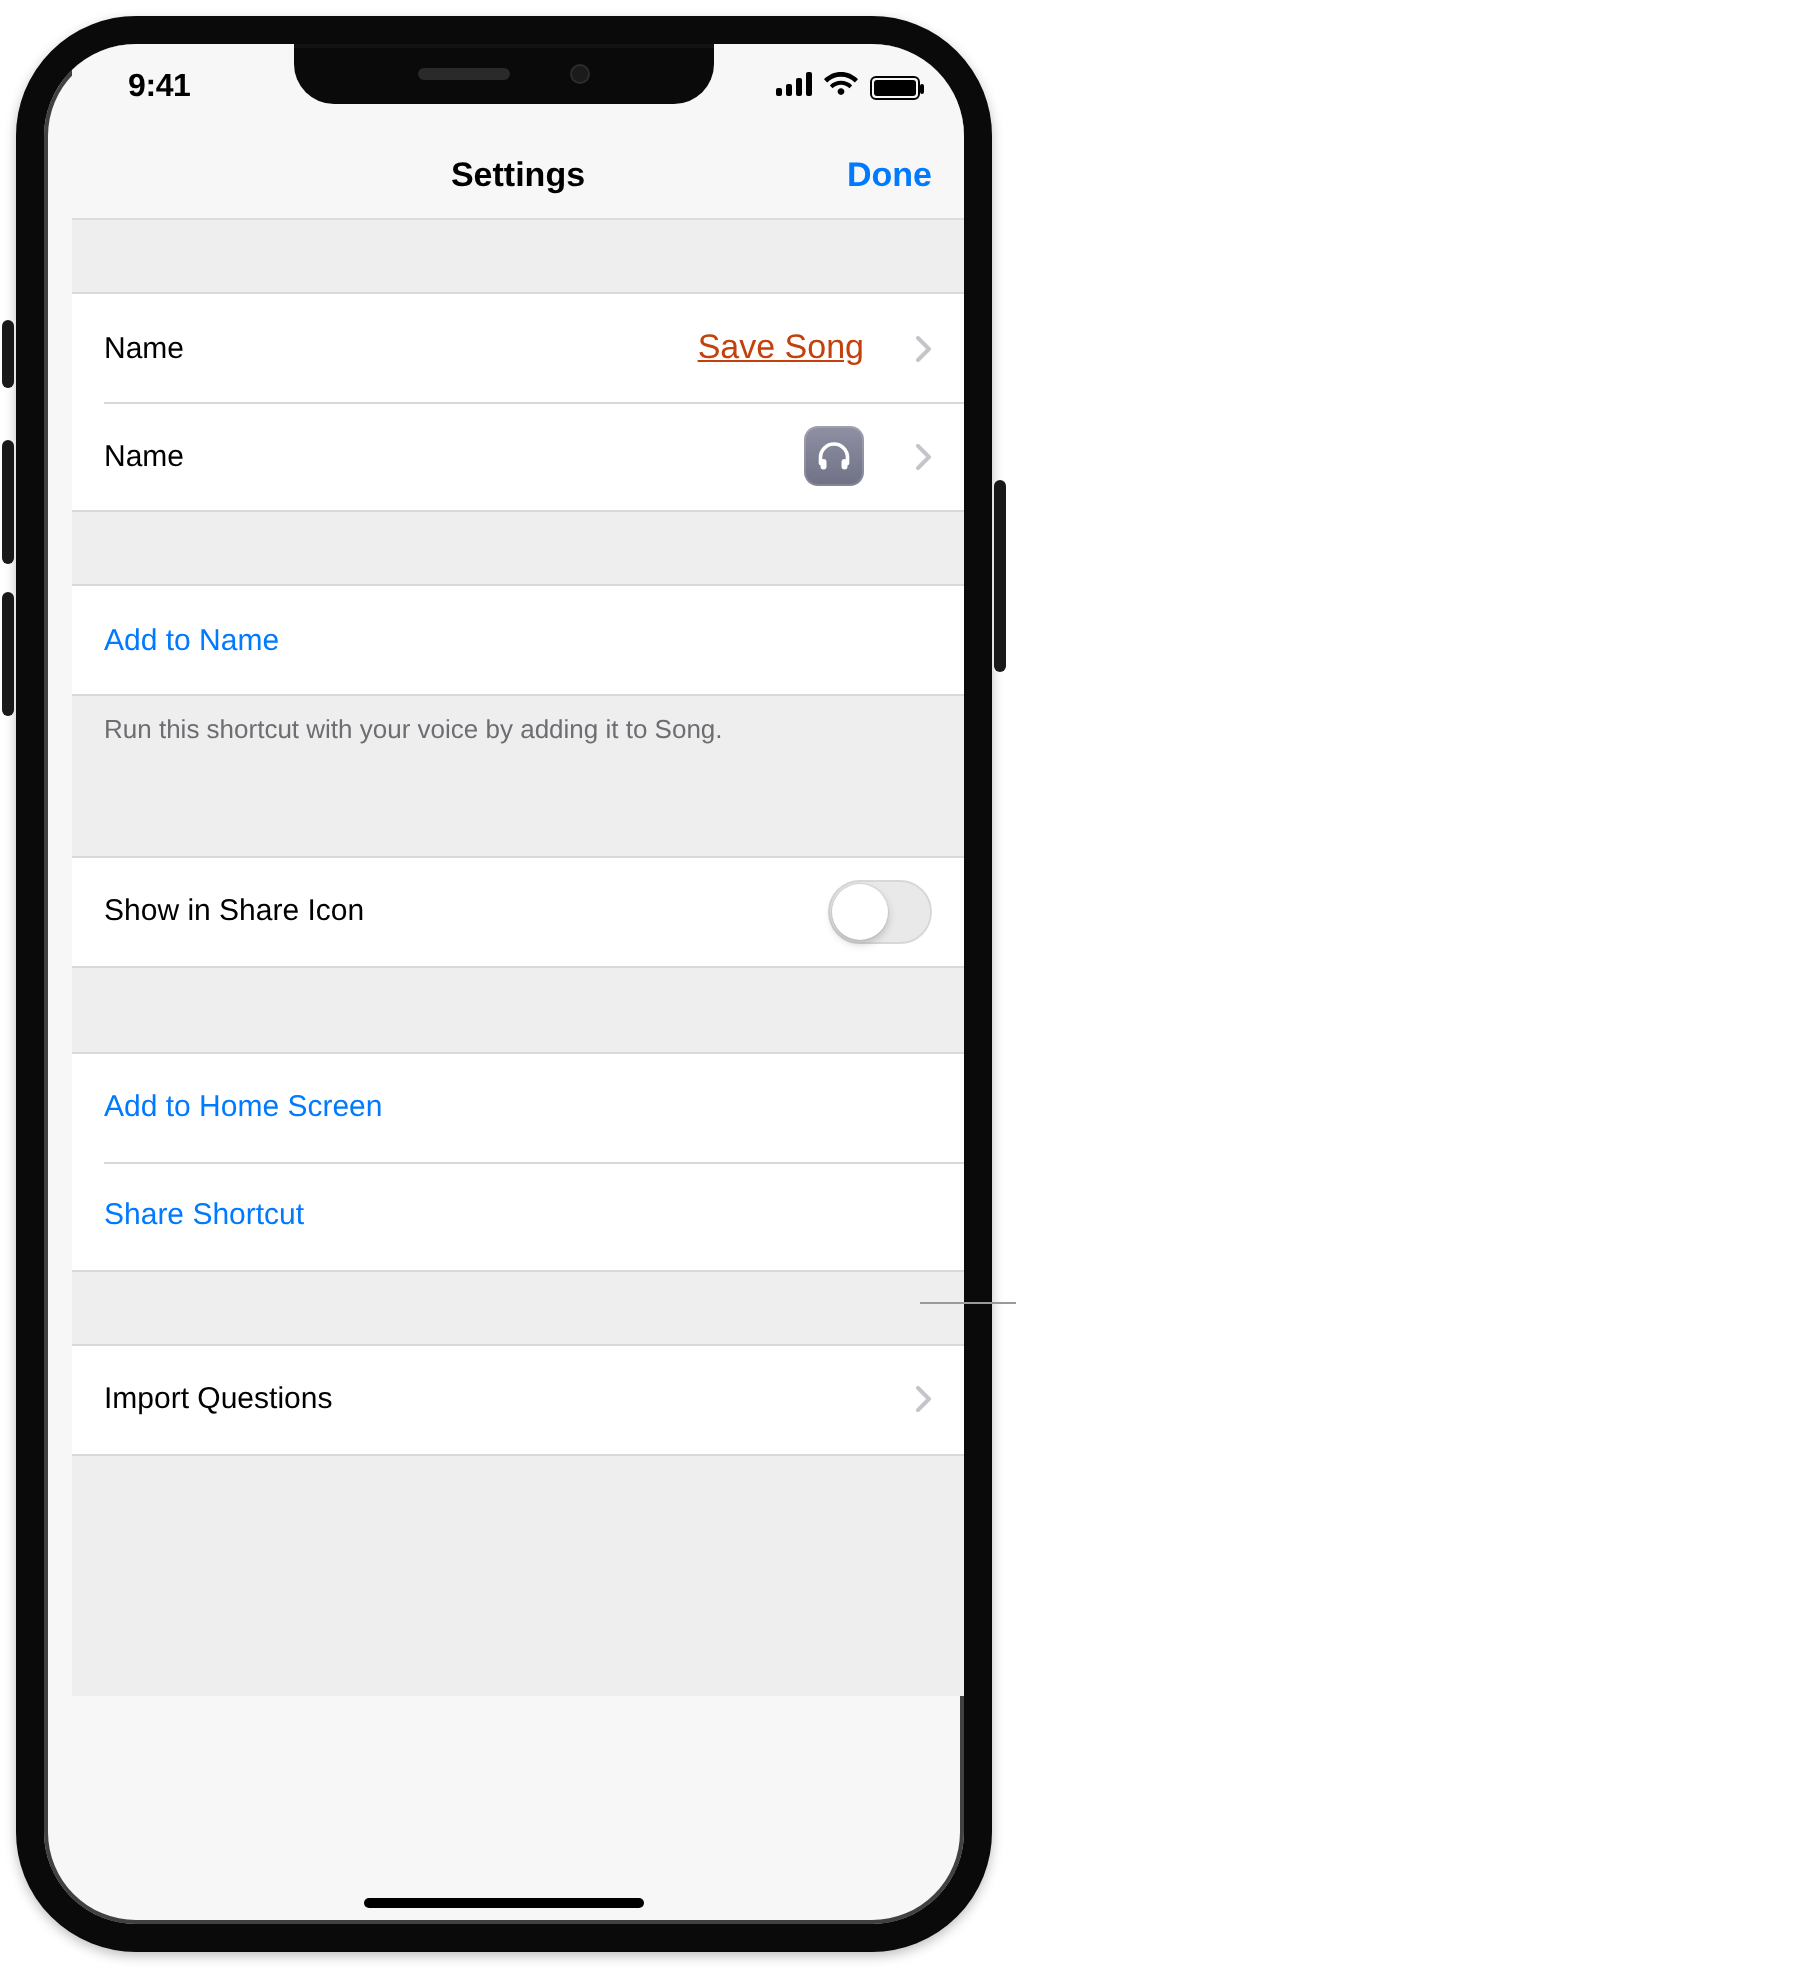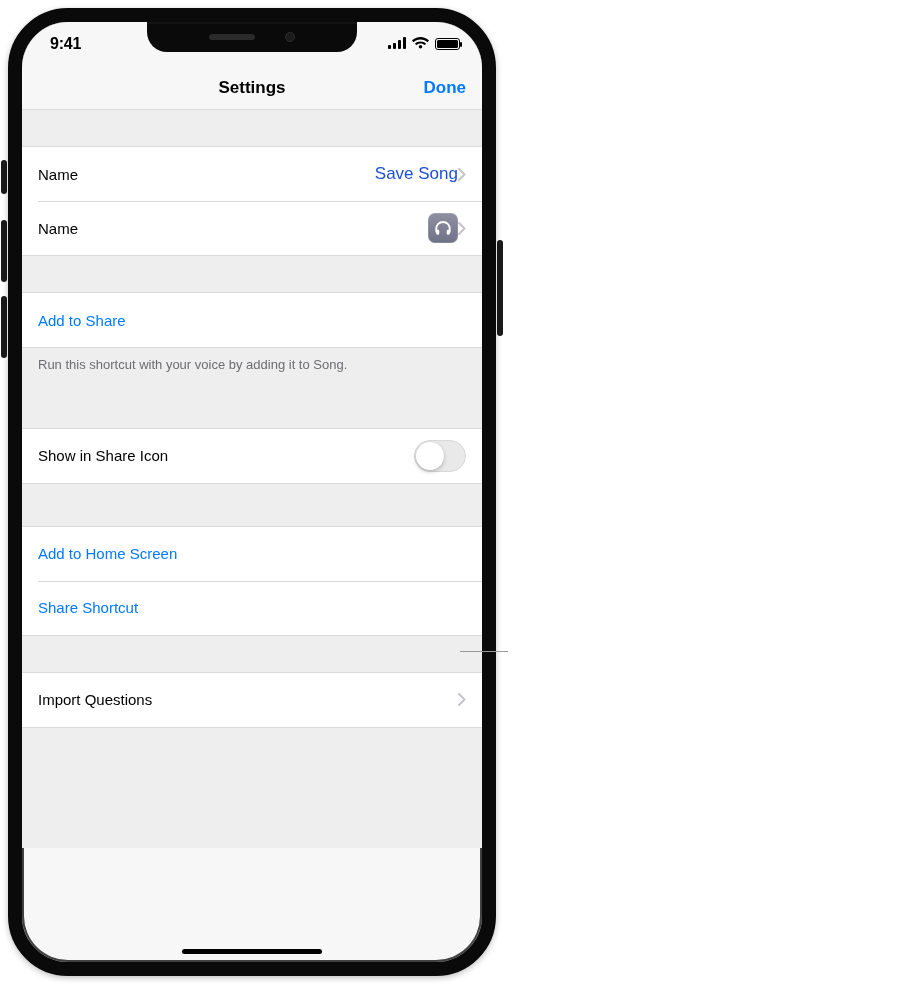--- a/index.html
+++ b/index.html
@@ -16,20 +16,21 @@
       position: absolute;
       left: 8px;
       top: 8px;
       width: 488px;
       height: 968px;
       background: #f7f7f7;
       border: 14px solid #0a0a0a;
       border-radius: 60px;
       overflow: hidden;
       box-shadow: 0 0 0 2px #3a3a3a inset, 0 2px 6px rgba(0,0,0,0.25);
+      padding-left: 14px;
     }
     .frame::after{
       content:"";
       position:absolute;
       inset:0;
       border-radius:46px;
       box-shadow: inset 0 0 0 2px rgba(255,255,255,0.04);
       pointer-events:none;
     }
     
@@ -102,21 +103,21 @@
       display:flex; align-items:center;
       padding:0 16px;
       position:relative;
       background:#fff;
     }
     .row + .row::before{
       content:""; position:absolute; left:16px; right:0; top:0; height:1px; background:#d9d9dc;
     }
     .row .label{font-size:15px;color:#000;}
     .row .label.link{color:#007aff;}
-    .row .value{margin-left:auto;color:#1d4ed8;font-size:17px;display:flex;align-items:center;gap:0;}
+    .row .value{margin-left:auto;color:#c2410c;font-size:17px;display:flex;align-items:center;gap:26px;text-decoration:underline;}
     .chev{color:#c5c5c9;}
     .chev svg{display:block;}
 
     .footer{
       color:#6d6d72;font-size:13px;padding:8px 16px 0 16px;line-height:1.35;
     }
 
     
     .switch{
       margin-left:auto;
@@ -227,21 +228,21 @@
               </svg>
           </span>
         </span>
       </div>
     </div>
 
     <div class="gap"></div>
 
     <div class="group">
       <div class="row">
-        <span class="label link">Add to Share</span>
+        <span class="label link">Add to Name</span>
       </div>
     </div>
     <div class="footer">Run this shortcut with your voice by adding it to Song.</div>
 
     <div style="height:18px"></div>
 
 
     <div class="gap"></div>
 
     <div class="group">

